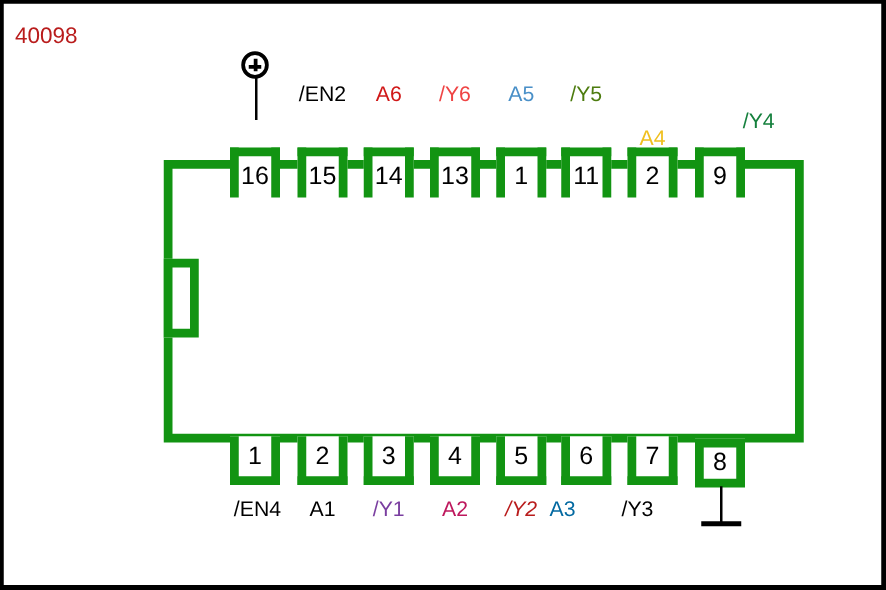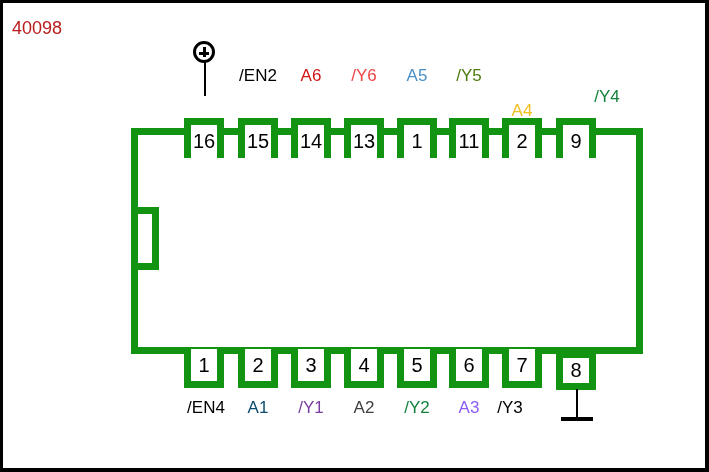--- a/index.html
+++ b/index.html
@@ -45,28 +45,28 @@
     <div class="lbl top" style="left: 387px; color: rgb(74, 144, 200);">A5</div>
     <div class="pin top" style="left: 449px;">11</div>
     <div class="lbl top" style="left: 439px; color: #4d7c0f;">/Y5</div>
     <div class="pin top" style="left: 502px;">2</div>
     <div class="lbl top" style="left: 492px; color: rgb(240, 192, 32); margin-top: 35px;">A4</div>
     <div class="pin top" style="left: 556px;">9</div>
     <div class="lbl top" style="left: 577px; color: #15803d; margin-top: 21px;">/Y4</div>
     <div class="pin bot" style="left: 184px;">1</div>
     <div class="lbl bot" style="left: 176px; color: rgb(0, 0, 0);">/EN4</div>
     <div class="pin bot" style="left: 238px;">2</div>
-    <div class="lbl bot" style="left: 228px; color: #0c4a6e;">A1</div>
+    <div class="lbl bot" style="left: 228px; color: #000000;">A1</div>
     <div class="pin bot" style="left: 291px;">3</div>
     <div class="lbl bot" style="left: 281px; color: rgb(122, 62, 160);">/Y1</div>
     <div class="pin bot" style="left: 344px;">4</div>
-    <div class="lbl bot" style="left: 334px; color: #404040;">A2</div>
+    <div class="lbl bot" style="left: 334px; color: #be185d;">A2</div>
     <div class="pin bot" style="left: 397px;">5</div>
-    <div class="lbl bot" style="left: 387px; color: #15803d;">/Y2</div>
+    <div class="lbl bot" style="left: 387px; color: #b91c1c; font-style: italic;">/Y2</div>
     <div class="pin bot" style="left: 449px;">6</div>
-    <div class="lbl bot" style="left: 439px; color: #8b5cf6;">A3</div>
+    <div class="lbl bot" style="left: 420px; color: #0369a1;">A3</div>
     <div class="pin bot" style="left: 502px;">7</div>
     <div class="lbl bot" style="left: 480px; color: #000000;">/Y3</div>
     <div class="pin bot p8" style="left: 556px;">8</div>
   </div>
 
 <div class="vline" style="left:576px; top:389px; height:30px;"></div>
 <div class="gnd"></div>
 
 </body></html>

